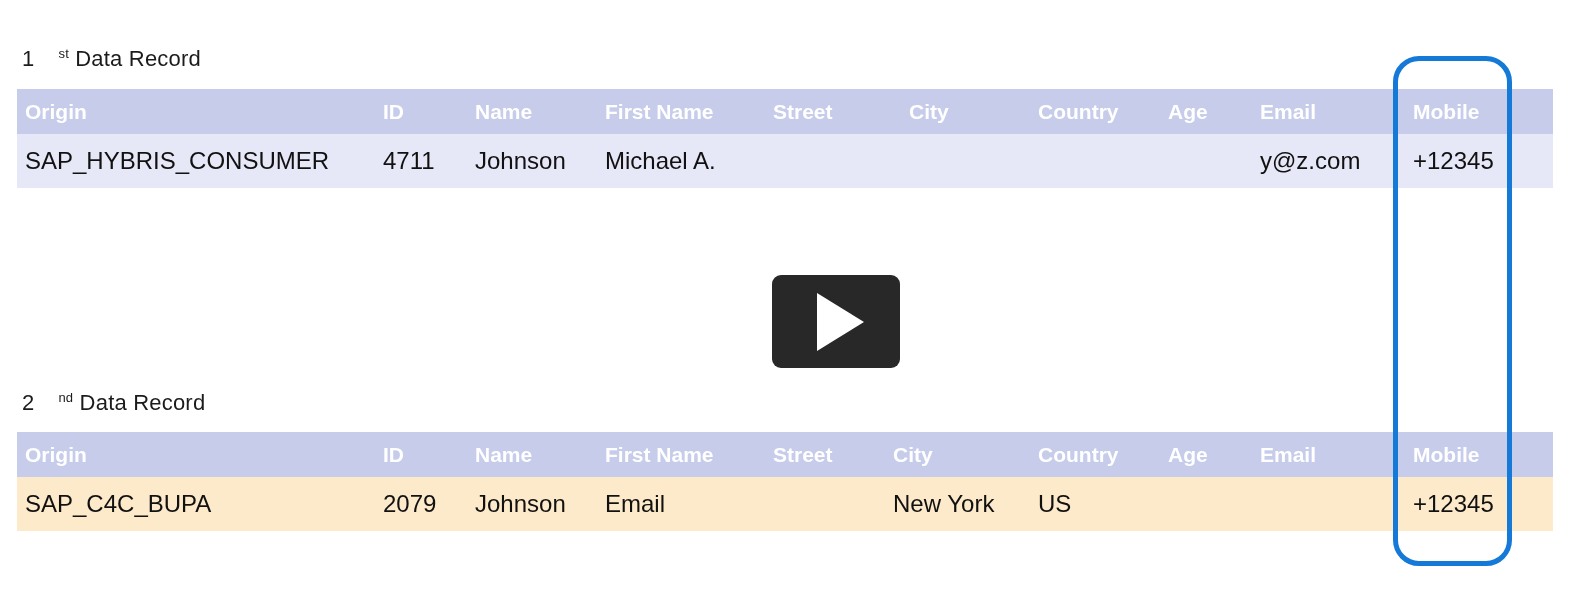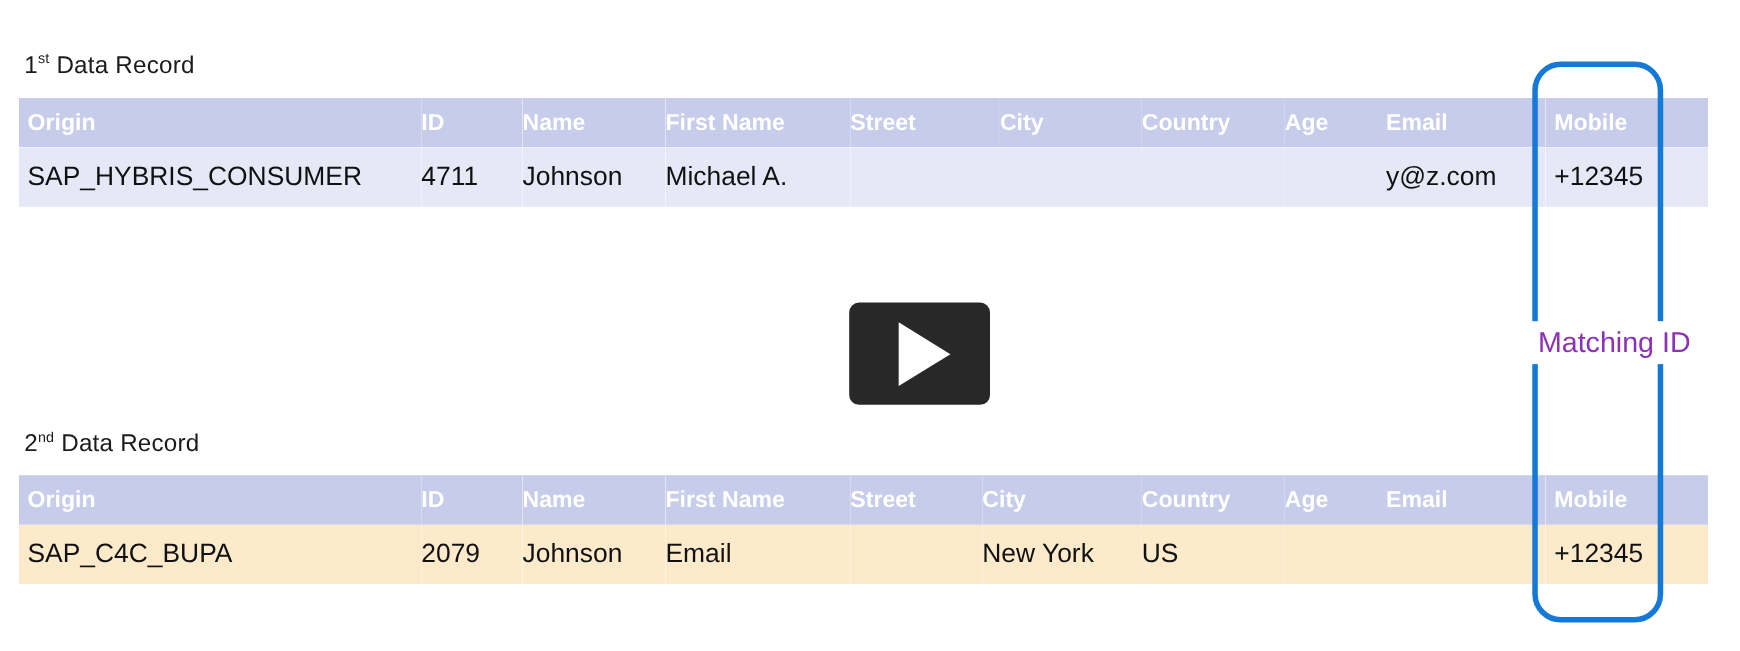--- a/index.html
+++ b/index.html
@@ -29,20 +29,21 @@
     left: 22px;
     font-size: 22px;
     color: #1b1b1b;
     letter-spacing: 0.2px;
     white-space: nowrap;
   }
   .record-caption .ord {
     font-size: 13px;
     vertical-align: super;
     line-height: 0;
+    margin-left: 24px;
   }
   #caption-1 { top: 46px; }
   #caption-2 { top: 390px; }
 
   
   .record-table {
     position: absolute;
     left: 17px;
     width: 1520px;
     border-collapse: collapse;
@@ -212,19 +213,18 @@
         <td class="col-city">New York</td>
         <td class="col-country">US</td>
         <td class="col-age"></td>
         <td class="col-email"></td>
         <td class="col-mobile">+12345</td>
       </tr>
     </tbody>
   </table>
 
   <div class="match-box"></div>
-  <div class="match-label">Matching ID</div>
 
   <div class="play-button" title="Play">
     <span class="play-triangle"></span>
   </div>
 
 </div>
 
 </body></html>

